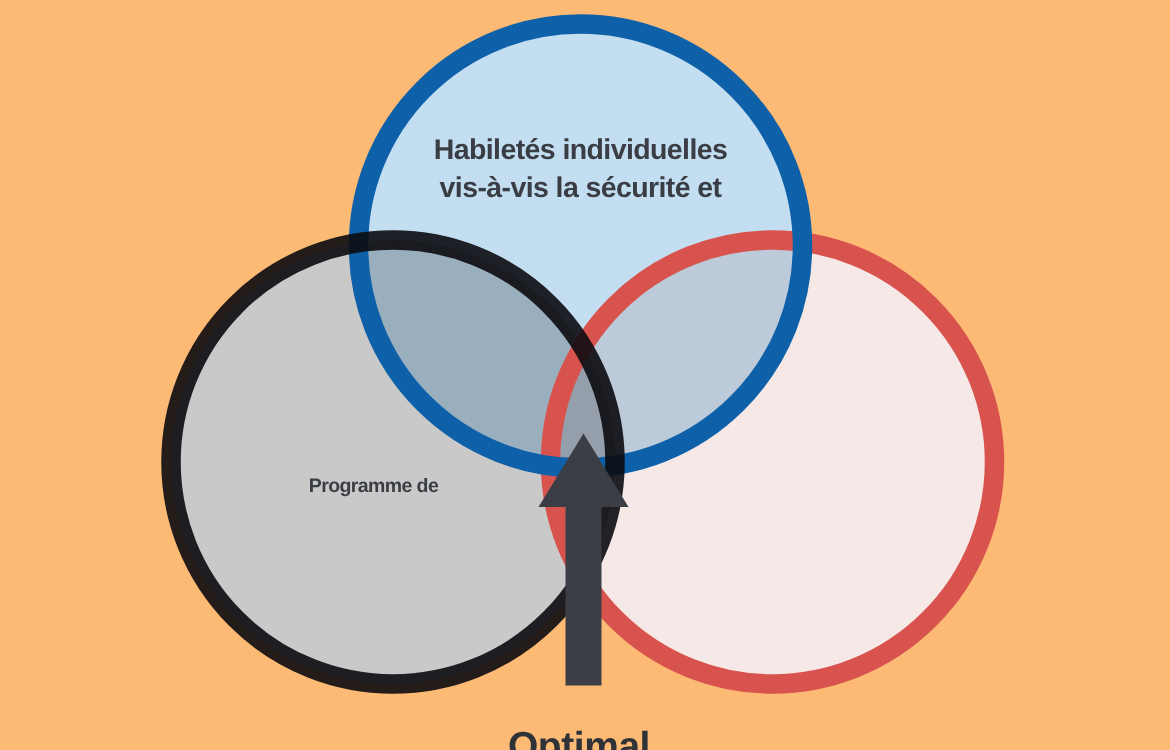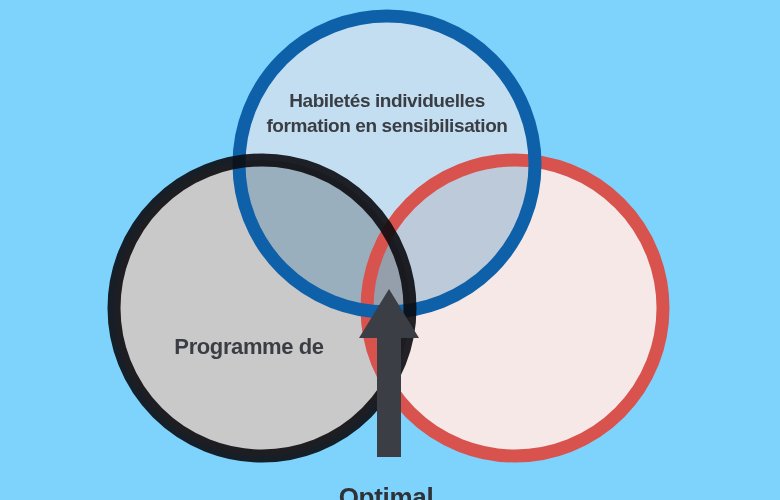--- a/index.html
+++ b/index.html
@@ -1,40 +1,40 @@
 <!DOCTYPE html>
 <html><head>
 <meta charset="utf-8">
 <style>
   html, body { margin: 0; padding: 0; background: #ffffff; }
   .stage {
     position: relative;
     width: 780px;
     height: 500px;
-    background: #7dd3fc;
+    background: #fdba74;
     overflow: hidden;
     font-family: "Liberation Sans", sans-serif;
   }
   .stage svg {
     position: absolute;
     left: 0; top: 0;
     isolation: isolate;
   }
   .fill-circle { mix-blend-mode: multiply; }
   .label {
     position: absolute;
     transform: translateX(-50%);
     text-align: center;
     font-weight: bold;
     white-space: nowrap;
     color: #3a3e44;
     letter-spacing: -0.4px;
   }
   .label-top   { left: 387px; top: 88px;  font-size: 19px; line-height: 25px; }
-  .label-left  { left: 249px; top: 335px; font-size: 22px; line-height: 24px; }
+  .label-left  { left: 249px; top: 312px; font-size: 13px; line-height: 24px; }
   .label-right { left: 533px; top: 326px; font-size: 19px; line-height: 24px; }
   .optimal-label {
     position: absolute;
     left: 386px; top: 482px;
     transform: translateX(-50%);
     font-size: 26px;
     font-weight: bold;
     color: #2f3237;
     letter-spacing: -0.3px;
     white-space: nowrap;
@@ -57,21 +57,21 @@
       <circle cx="515" cy="308" r="148" fill="none" stroke="#d9534e"></circle>
       <circle cx="387" cy="164" r="148" fill="none" stroke="#0e60a9"></circle>
       <circle cx="262" cy="308" r="148" fill="none" stroke-opacity="0.9" stroke="#0b0b0f"></circle>
     </g>
 
     <polygon points="389,289 419,338 401,338 401,457 377,457 377,338 359,338" fill="#3b3f45"></polygon>
   </svg>
 
   <div class="label label-top">
     <div>Habiletés individuelles</div>
-    <div>formation en sensibilisation</div>
+    <div>vis-à-vis la sécurité et</div>
   </div>
 
   <div class="label label-left">
     <div>Programme de</div>
   </div>
 
 
   <div class="optimal-label">Optimal</div>
 
 </div>

